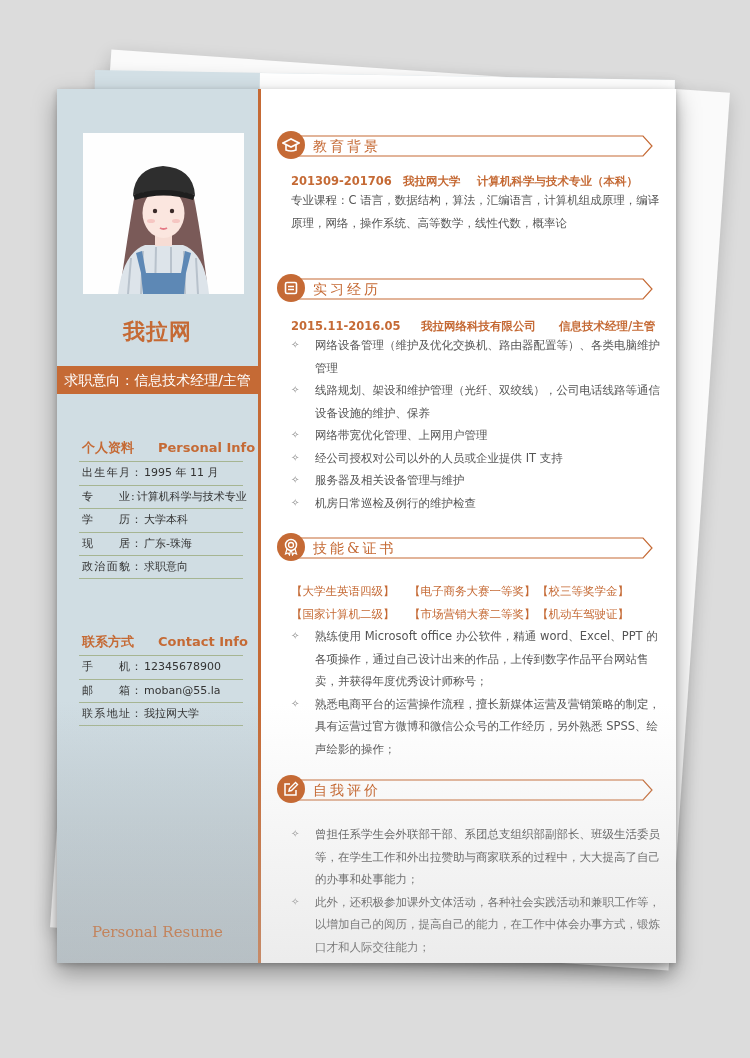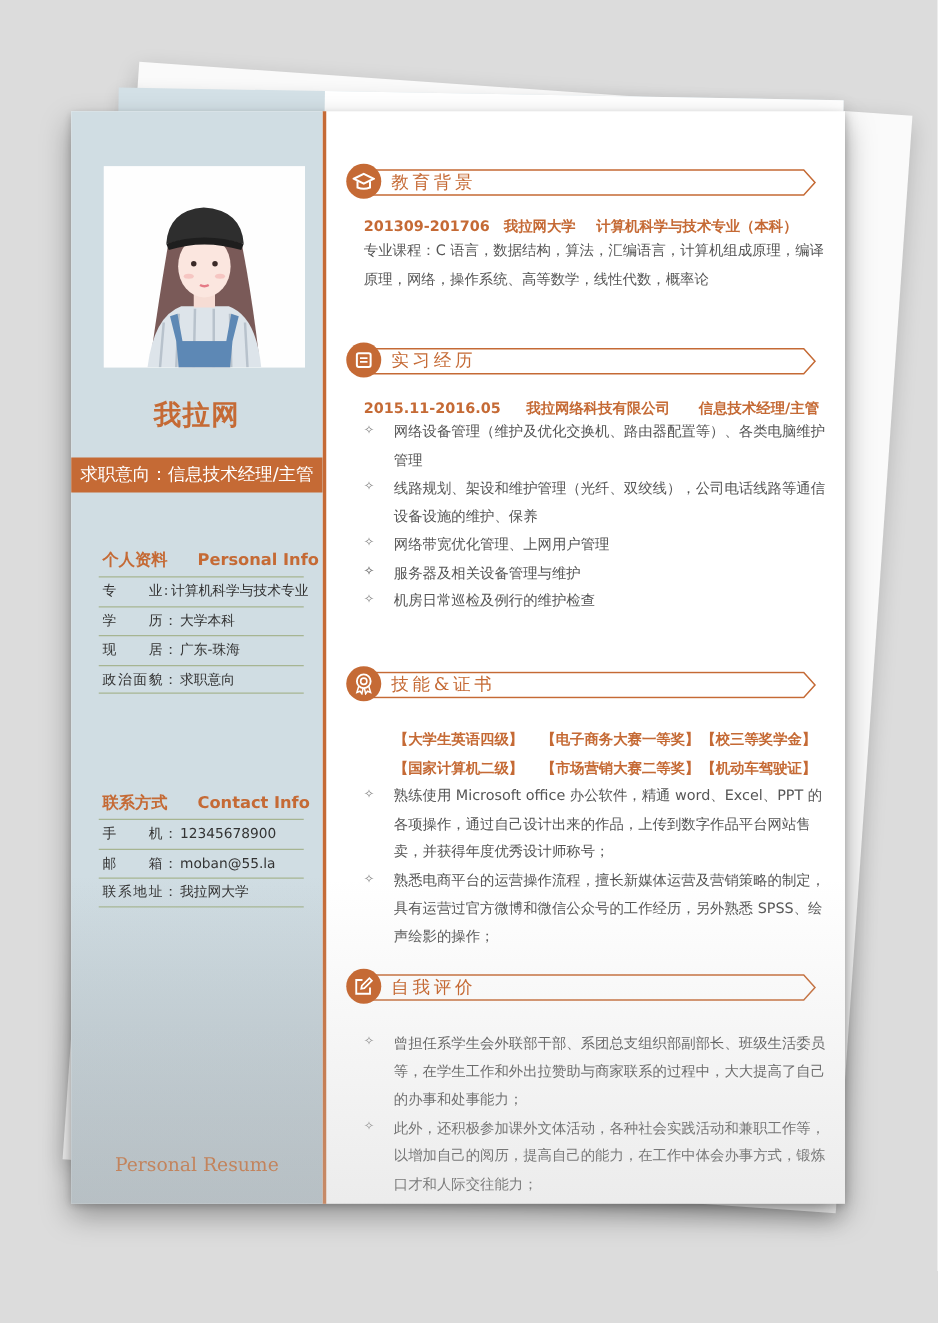--- a/index.html
+++ b/index.html
@@ -89,21 +89,21 @@
     font-family: "DejaVu Serif", "Liberation Serif", serif; font-size: 14px;
     color: #c56a35; letter-spacing: 3px; z-index: 2;
   }
   .sec-body { position: absolute; left: 30px; width: 370px; font-size: 11.5px; color: #555; }
   .hl { color: #c56a35; font-weight: bold; font-size: 11.5px; white-space: nowrap; }
   .hl span { display: inline-block; }
   .para { line-height: 22.5px; }
   .bullets { list-style: none; }
   .bullets li { position: relative; padding-left: 24px; line-height: 22.5px; }
   .bullets li .b { position: absolute; left: 0; top: 0; color: #888; font-size: 10px; }
-  .tags { color: #c56a35; font-weight: bold; font-size: 11.5px; line-height: 22.5px; margin-left: 24px; }
+  .tags { color: #c56a35; font-weight: normal; font-size: 11.5px; line-height: 22.5px; }
   .tags .tag { display: inline-block; }
 </style>
 </head>
 <body>
 
 <div class="back-page-2"></div>
 <div class="back-page-1">
     <div class="back-white"></div>
   </div>
 
@@ -135,20 +135,21 @@
         <path d="M50 62 Q80 52 112 62 L110 67 Q80 58 52 67 Z" fill="#1e1e1e"></path>
       </svg>
     </div>
     <div class="name">我拉网</div>
     <div class="objective">求职意向：信息技术经理/主管</div>
 
     <div class="side-section" style="top:350px;">
       <div class="side-title">
         <span>个人资料</span><span class="en">Personal Info</span>
       </div>
+      <div class="side-row"><span class="lbl">出生年月</span><span class="sep">：</span><span>1995 年 11 月</span></div>
       <div class="side-row"><span class="lbl">专业</span><span class="sep">:</span><span>计算机科学与技术专业</span></div>
       <div class="side-row"><span class="lbl">学历</span><span class="sep">：</span><span>大学本科</span></div>
       <div class="side-row"><span class="lbl">现居</span><span class="sep">：</span><span>广东-珠海</span></div>
       <div class="side-row"><span class="lbl">政治面貌</span><span class="sep">：</span><span>求职意向</span></div>
     </div>
 
     <div class="side-section" style="top:544px;">
       <div class="side-title">
         <span>联系方式</span><span class="en">Contact Info</span>
       </div>
@@ -197,21 +198,21 @@
       <div class="sec-title">实习经历</div>
     </div>
     <div class="sec-body" style="top:230px;">
       <div class="hl">
         <span style="width:130px;">2015.11-2016.05</span><span style="width:138px;">我拉网络科技有限公司</span><span>信息技术经理/主管</span>
       </div>
       <ul class="bullets">
         <li><span class="b">✧</span><span>网络设备管理（维护及优化交换机、路由器配置等）、各类电脑维护管理</span></li>
         <li><span class="b">✧</span><span>线路规划、架设和维护管理（光纤、双绞线），公司电话线路等通信设备设施的维护、保养</span></li>
         <li><span class="b">✧</span><span>网络带宽优化管理、上网用户管理</span></li>
-        <li><span class="b">✧</span></li>
+        <li><span class="b">✧</span><span>经公司授权对公司以外的人员或企业提供 IT 支持</span></li>
         <li><span class="b">✧</span><span>服务器及相关设备管理与维护</span></li>
         <li><span class="b">✧</span><span>机房日常巡检及例行的维护检查</span></li>
       </ul>
     </div>
 
     <div class="sec-head" style="top:446px;">
       <div class="sec-icon">
         <svg width="16" height="18" viewBox="0 0 16 18">
             <circle cx="8" cy="7" r="5.5" fill="none" stroke="#fff" stroke-width="1.5"></circle>
             <circle cx="8" cy="7" r="2.5" fill="none" stroke="#fff" stroke-width="1.3"></circle>

